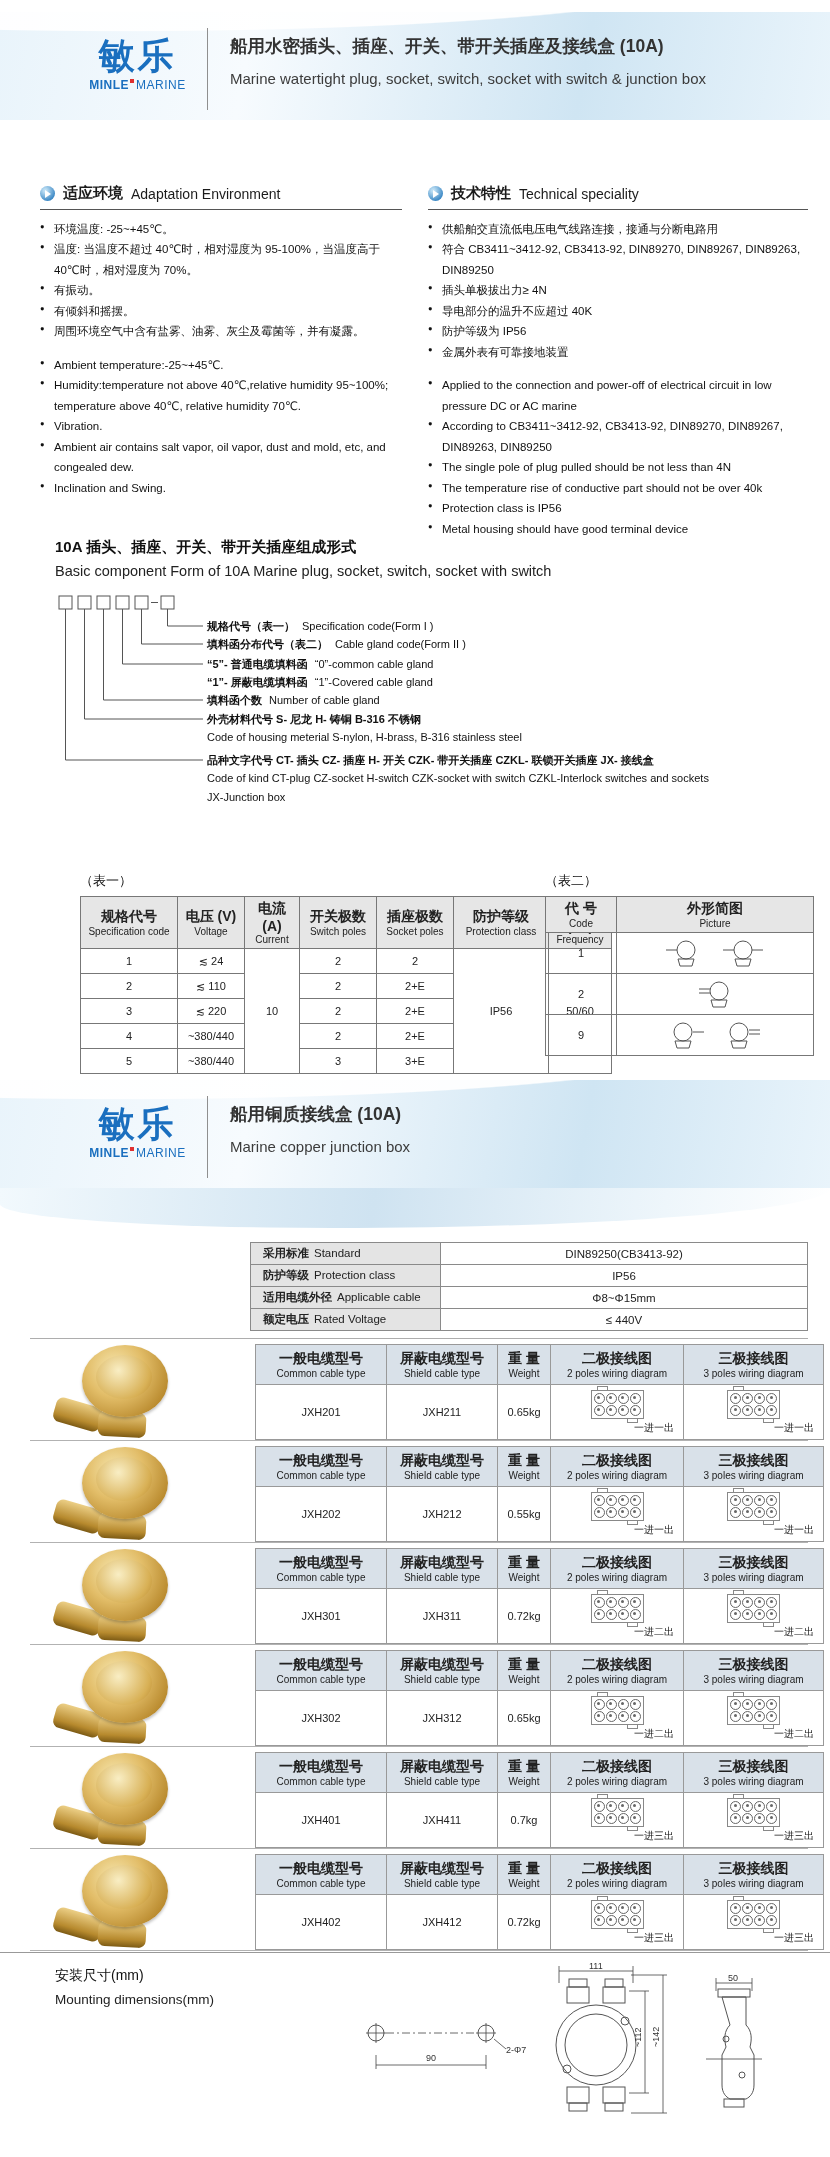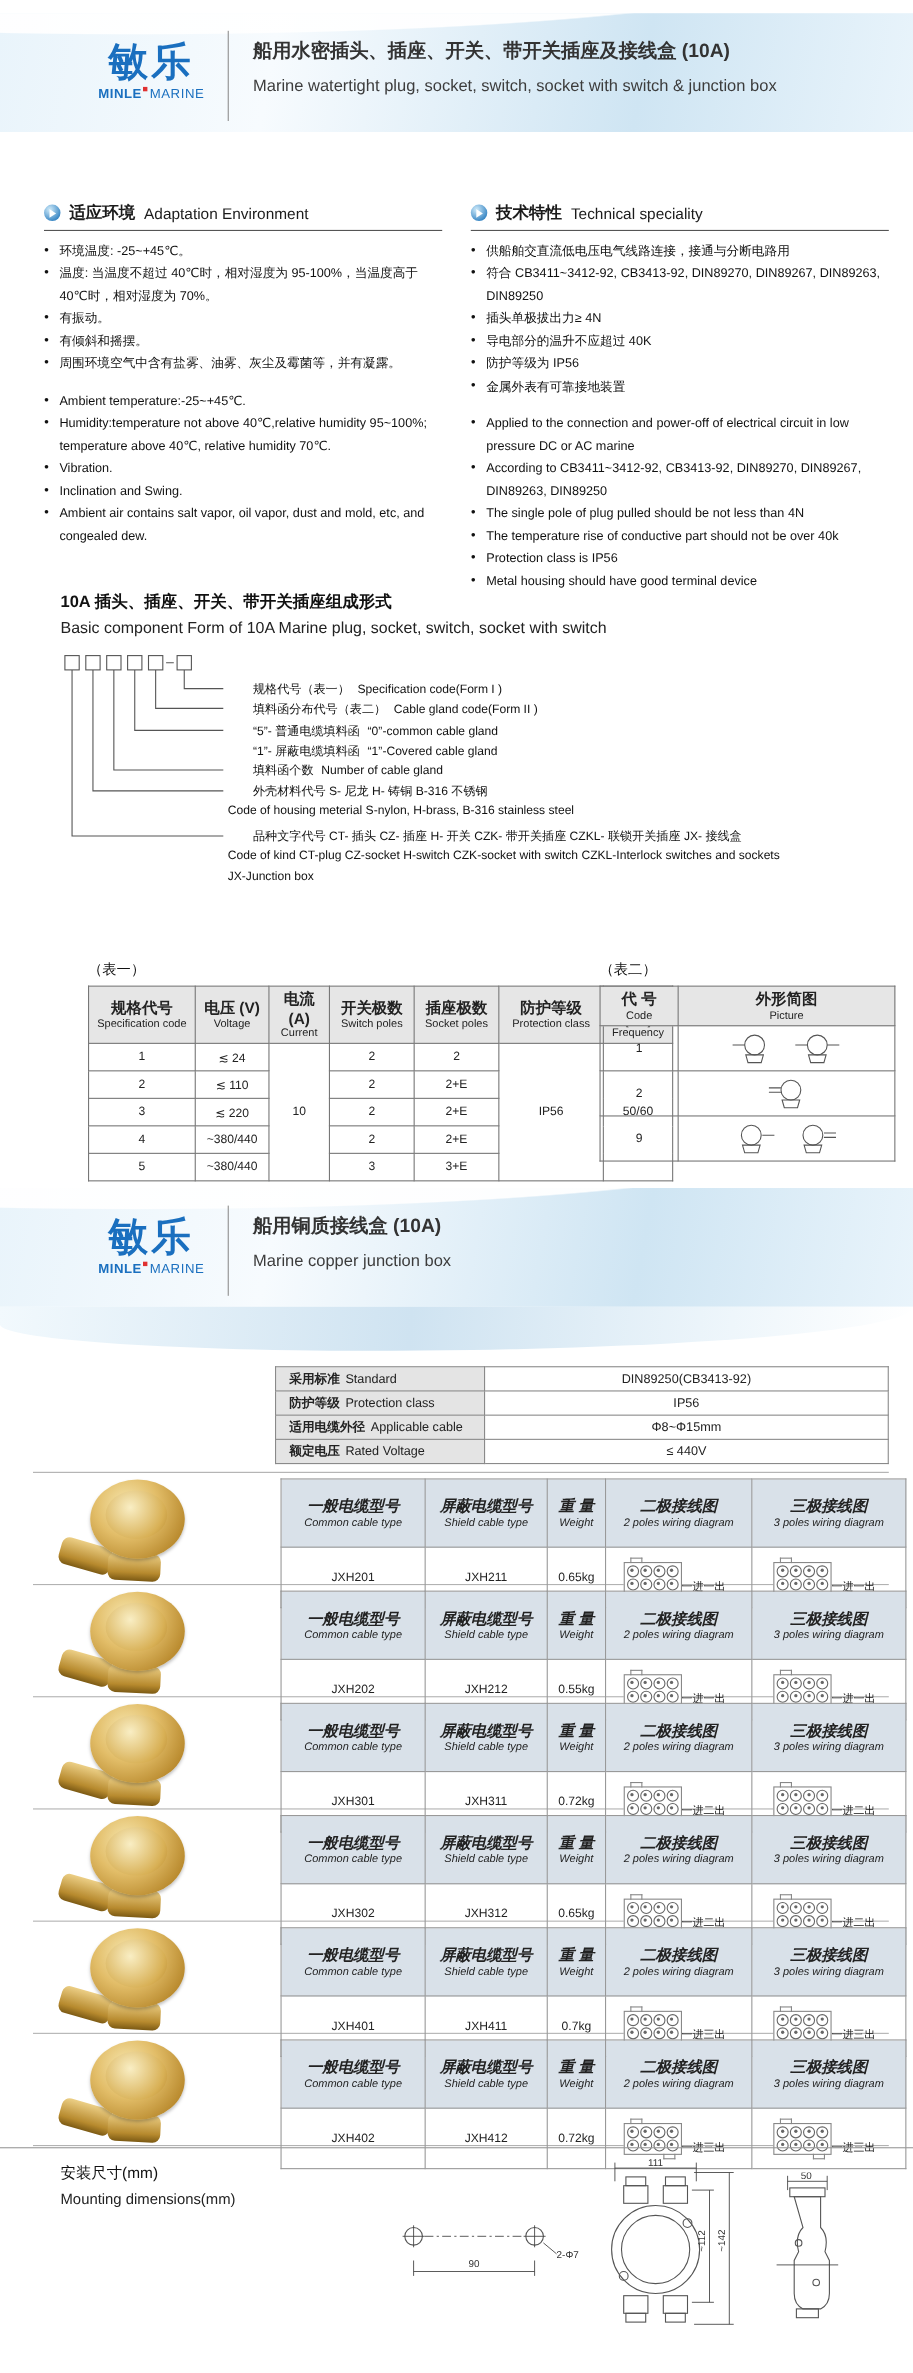--- a/index.html
+++ b/index.html
@@ -41,21 +41,21 @@
   .blist li{position:relative;padding-left:14px;font-size:11.5px;line-height:1.78;color:#111;}
   .blist li::before{content:"●";position:absolute;left:0;top:1px;font-size:7.5px;}
   .blist.en{margin-top:13px;}
 
   
   .compform{position:absolute;left:55px;top:538px;width:745px;}
   .cf-title-cn{font-size:15px;font-weight:bold;color:#111;}
   .cf-title-en{font-size:14.5px;color:#222;margin-top:6px;margin-bottom:16px;}
   .cf-diagram{position:relative;height:218px;}
   .cf-label{position:absolute;left:152px;font-size:11px;white-space:nowrap;color:#111;}
-  .cf-label .cn{font-weight:normal;margin-left:23px;}
+  .cf-label .cn{font-weight:bold;}
   .cf-label .en{margin-left:7px;font-weight:normal;}
 
   
   .tcap{font-size:13px;color:#111;margin-bottom:6px;}
   table.grid{border-collapse:collapse;text-align:center;font-size:11px;}
   table.grid th,table.grid td{border:1px solid #777;padding:3px 4px;}
   table.grid th{background:#e6e6e6;font-weight:normal;}
   .hcn{font-size:14px;font-weight:bold;display:block;}
   .hen{font-size:10px;display:block;}
   .form1{position:absolute;left:40px;top:872px;margin-left:40px;}
@@ -81,24 +81,24 @@
     background:radial-gradient(circle at 38% 32%,#f6e6ae 0%,#e2bd68 40%,#b98a2e 78%,#8d6418 100%);
     box-shadow:0 2px 3px rgba(0,0,0,.25);}
   .ph-lid::after{content:"";position:absolute;left:14px;top:10px;width:56px;height:44px;border-radius:50%;
     background:radial-gradient(circle at 40% 35%,#f9eec4,#d8b055 70%,#b4832a 100%);}
   .ph-noz{position:absolute;width:48px;height:25px;border-radius:7px;
     background:linear-gradient(180deg,#eccf86,#b78a2e 70%,#7c5a14);}
   .n1{left:16px;top:56px;transform:rotate(16deg);}
   .n2{left:60px;top:66px;transform:rotate(3deg);}
   table.ptab{position:absolute;left:225px;top:5px;border-collapse:collapse;table-layout:fixed;width:553px;
     font-size:11px;text-align:center;}
-  .ptab th{background:#d9e1e9;font-weight:normal;border:1px solid #999;padding:16px 1px;font-style:italic;}
+  .ptab th{background:#d9e1e9;font-weight:normal;border:1px solid #999;padding:5px 1px;}
   .ptab td{border:1px solid #999;padding:1px;height:52px;}
   .c1{width:128px}.c2{width:108px}.c3{width:50px}.c4{width:130px}.c5{width:137px}
-  .wd{display:flex;flex-direction:row;align-items:center;justify-content:center;}
+  .wd{display:flex;flex-direction:column;align-items:center;justify-content:center;}
   .tblock{display:grid;grid-template-columns:repeat(4,11px);grid-auto-rows:11px;gap:1px;
     padding:2px;border:1px solid #888;position:relative;background:#fff;}
   .tblock::before{content:"";position:absolute;top:-5px;left:5px;width:9px;height:4px;
     border:1px solid #888;border-bottom:none;}
   .tblock::after{content:"";position:absolute;bottom:-5px;right:5px;width:9px;height:4px;
     border:1px solid #888;border-top:none;}
   .dot{width:9px;height:9px;border:1px solid #666;border-radius:50%;position:relative;margin:auto;}
   .dot::after{content:"";position:absolute;left:2.5px;top:2.5px;width:3px;height:3px;background:#666;border-radius:50%;}
   .wdcap{font-size:10px;margin-top:2px;align-self:flex-end;padding-right:8px;color:#111;}
 
@@ -142,22 +142,22 @@
       <li>环境温度: -25~+45℃。</li>
       <li>温度: 当温度不超过 40℃时，相对湿度为 95-100%，当温度高于 40℃时，相对湿度为 70%。</li>
       <li>有振动。</li>
       <li>有倾斜和摇摆。</li>
       <li>周围环境空气中含有盐雾、油雾、灰尘及霉菌等，并有凝露。</li>
     </ul>
     <ul class="blist en">
       <li>Ambient temperature:-25~+45℃.</li>
       <li>Humidity:temperature not above 40℃,relative humidity 95~100%; temperature above 40℃, relative humidity 70℃.</li>
       <li>Vibration.</li>
+      <li>Ambient air contains salt vapor, oil vapor, dust and mold, etc, and congealed dew.</li>
       <li>Inclination and Swing.</li>
-      <li>Ambient air contains salt vapor, oil vapor, dust and mold, etc, and congealed dew.</li>
     </ul>
   </div>
 
   <div class="col col-right">
     <div class="sec-head">
       <span class="hicon"></span>
       <span class="sh-cn">技术特性</span>
       <span class="sh-en">Technical speciality</span>
     </div>
     <ul class="blist">

